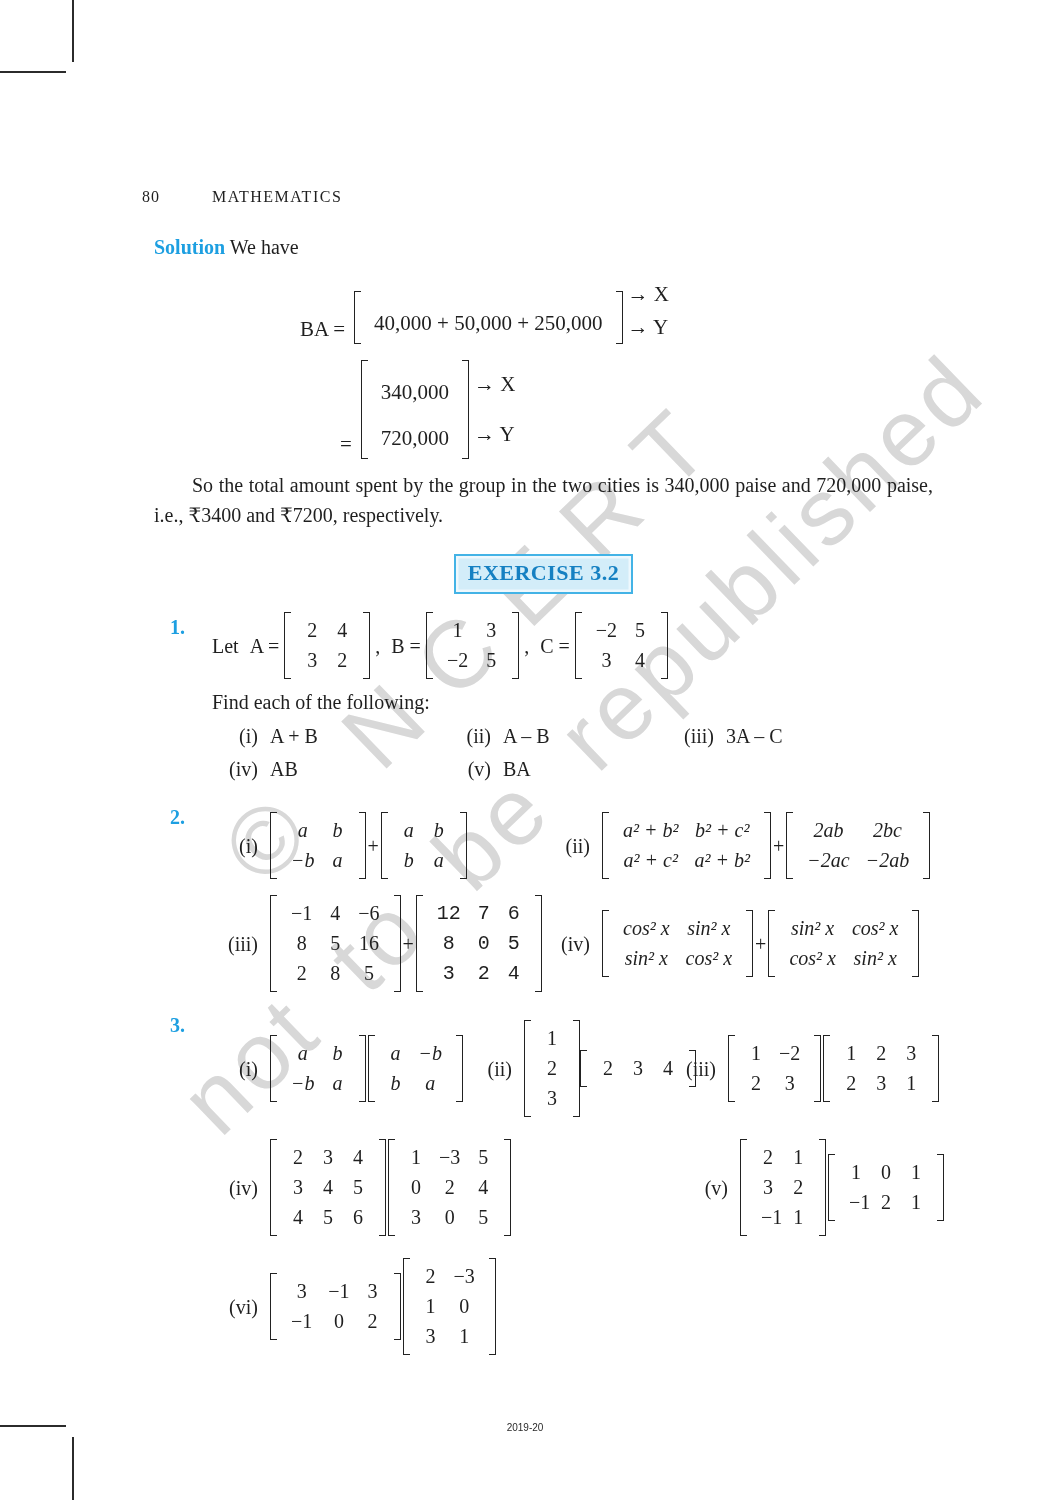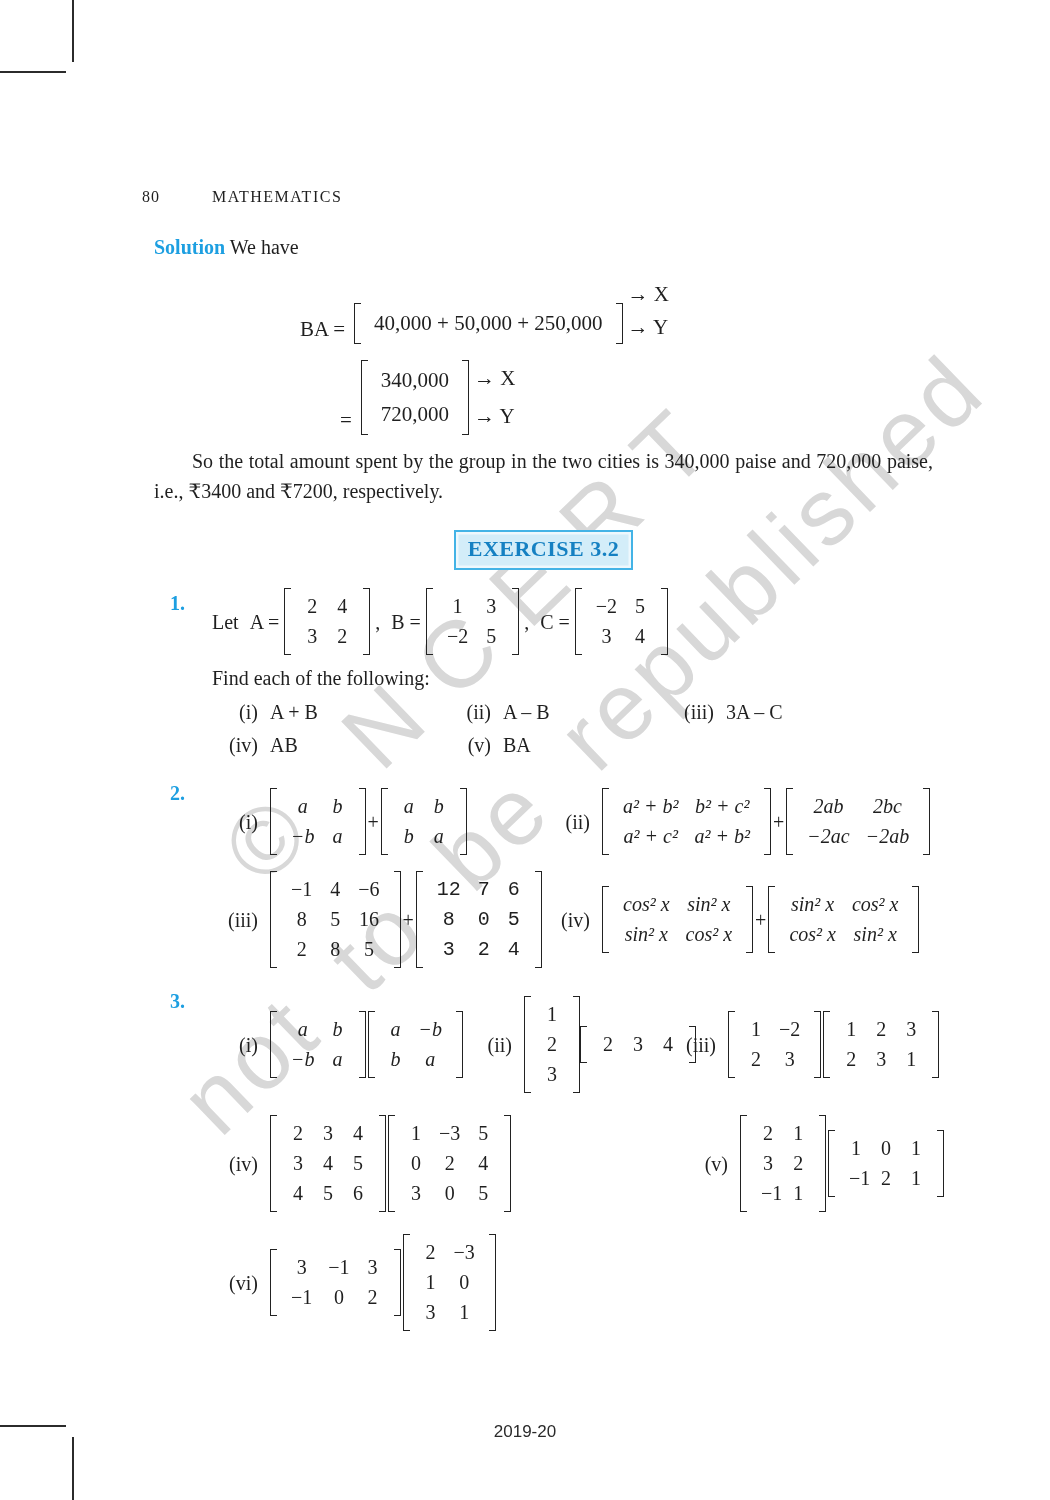--- a/index.html
+++ b/index.html
@@ -22,41 +22,41 @@
     font-family:"Liberation Sans","DejaVu Sans",sans-serif; user-select:none;
   }
   .wm1 { font-size:95px; letter-spacing:34px; white-space:nowrap; }
   .wm2 { font-size:95px; letter-spacing:5px; word-spacing:26px; margin-top:42px; white-space:nowrap; }
 
   .header { position:absolute; top:188px; left:142px; z-index:1; font-size:16px; }
   .header .pageno { display:inline-block; width:70px; letter-spacing:1px; }
   .header .booktitle { letter-spacing:1.5px; }
 
   .footer { position:absolute; top:1422px; left:0; width:100%; text-align:center; z-index:1;
-    font-family:"Liberation Sans","DejaVu Sans",sans-serif; font-size:17px; color:#2a2a2a; }
+    font-family:"Liberation Sans","DejaVu Sans",sans-serif; font-size:10px; color:#2a2a2a; }
 
   .content { position:absolute; left:154px; top:232px; width:779px; z-index:1; font-size:20px; line-height:30px; }
   .sol-label { font-weight:bold; color:#1d9fe1; }
 
   
   .eq { display:flex; align-items:flex-end; margin-top:16px; font-size:21px; }
   .eq.eq1 { margin-left:146px; }
   .eq.eq2 { margin-left:186px; }
   .eqlhs { margin-right:9px; white-space:nowrap; }
   .arrowcol { display:flex; flex-direction:column; justify-content:space-around; align-self:stretch; margin-left:5px; }
   .arrowcol span { line-height:33px; white-space:nowrap; }
 
   
   .matrix { display:inline-flex; align-items:stretch; vertical-align:middle; }
   .matrix::before { content:""; flex:0 0 6px; border:solid #222; border-width:1.6px 0 1.6px 1.6px; margin-right:3px; }
   .matrix::after  { content:""; flex:0 0 6px; border:solid #222; border-width:1.6px 1.6px 1.6px 0; margin-left:3px; }
   .mgrid { display:grid; align-self:center; padding:4px 3px; row-gap:1px; }
   .mcell { text-align:center; padding:0 8px; min-width:14px; line-height:29px; white-space:nowrap; }
   .matrix.var .mcell { font-style:italic; }
-  .eq .mcell { line-height:33px; padding:0 7px; }
+  .eq .mcell { line-height:33px; padding:0 7px;margin-top:12px; }
 
   .para { margin-top:11px; text-align:justify; text-indent:38px; }
 
   .exwrap { text-align:center; margin-top:24px; }
   .exbox {
     display:inline-block; border:2.5px solid #43b3e6; background:#d3edf9;
     box-shadow: inset 0 0 0 2.5px #eef8fd; padding:2px 12px 4px;
     color:#1580c2; font-weight:bold; font-size:22px; letter-spacing:0.5px;
   }
 

